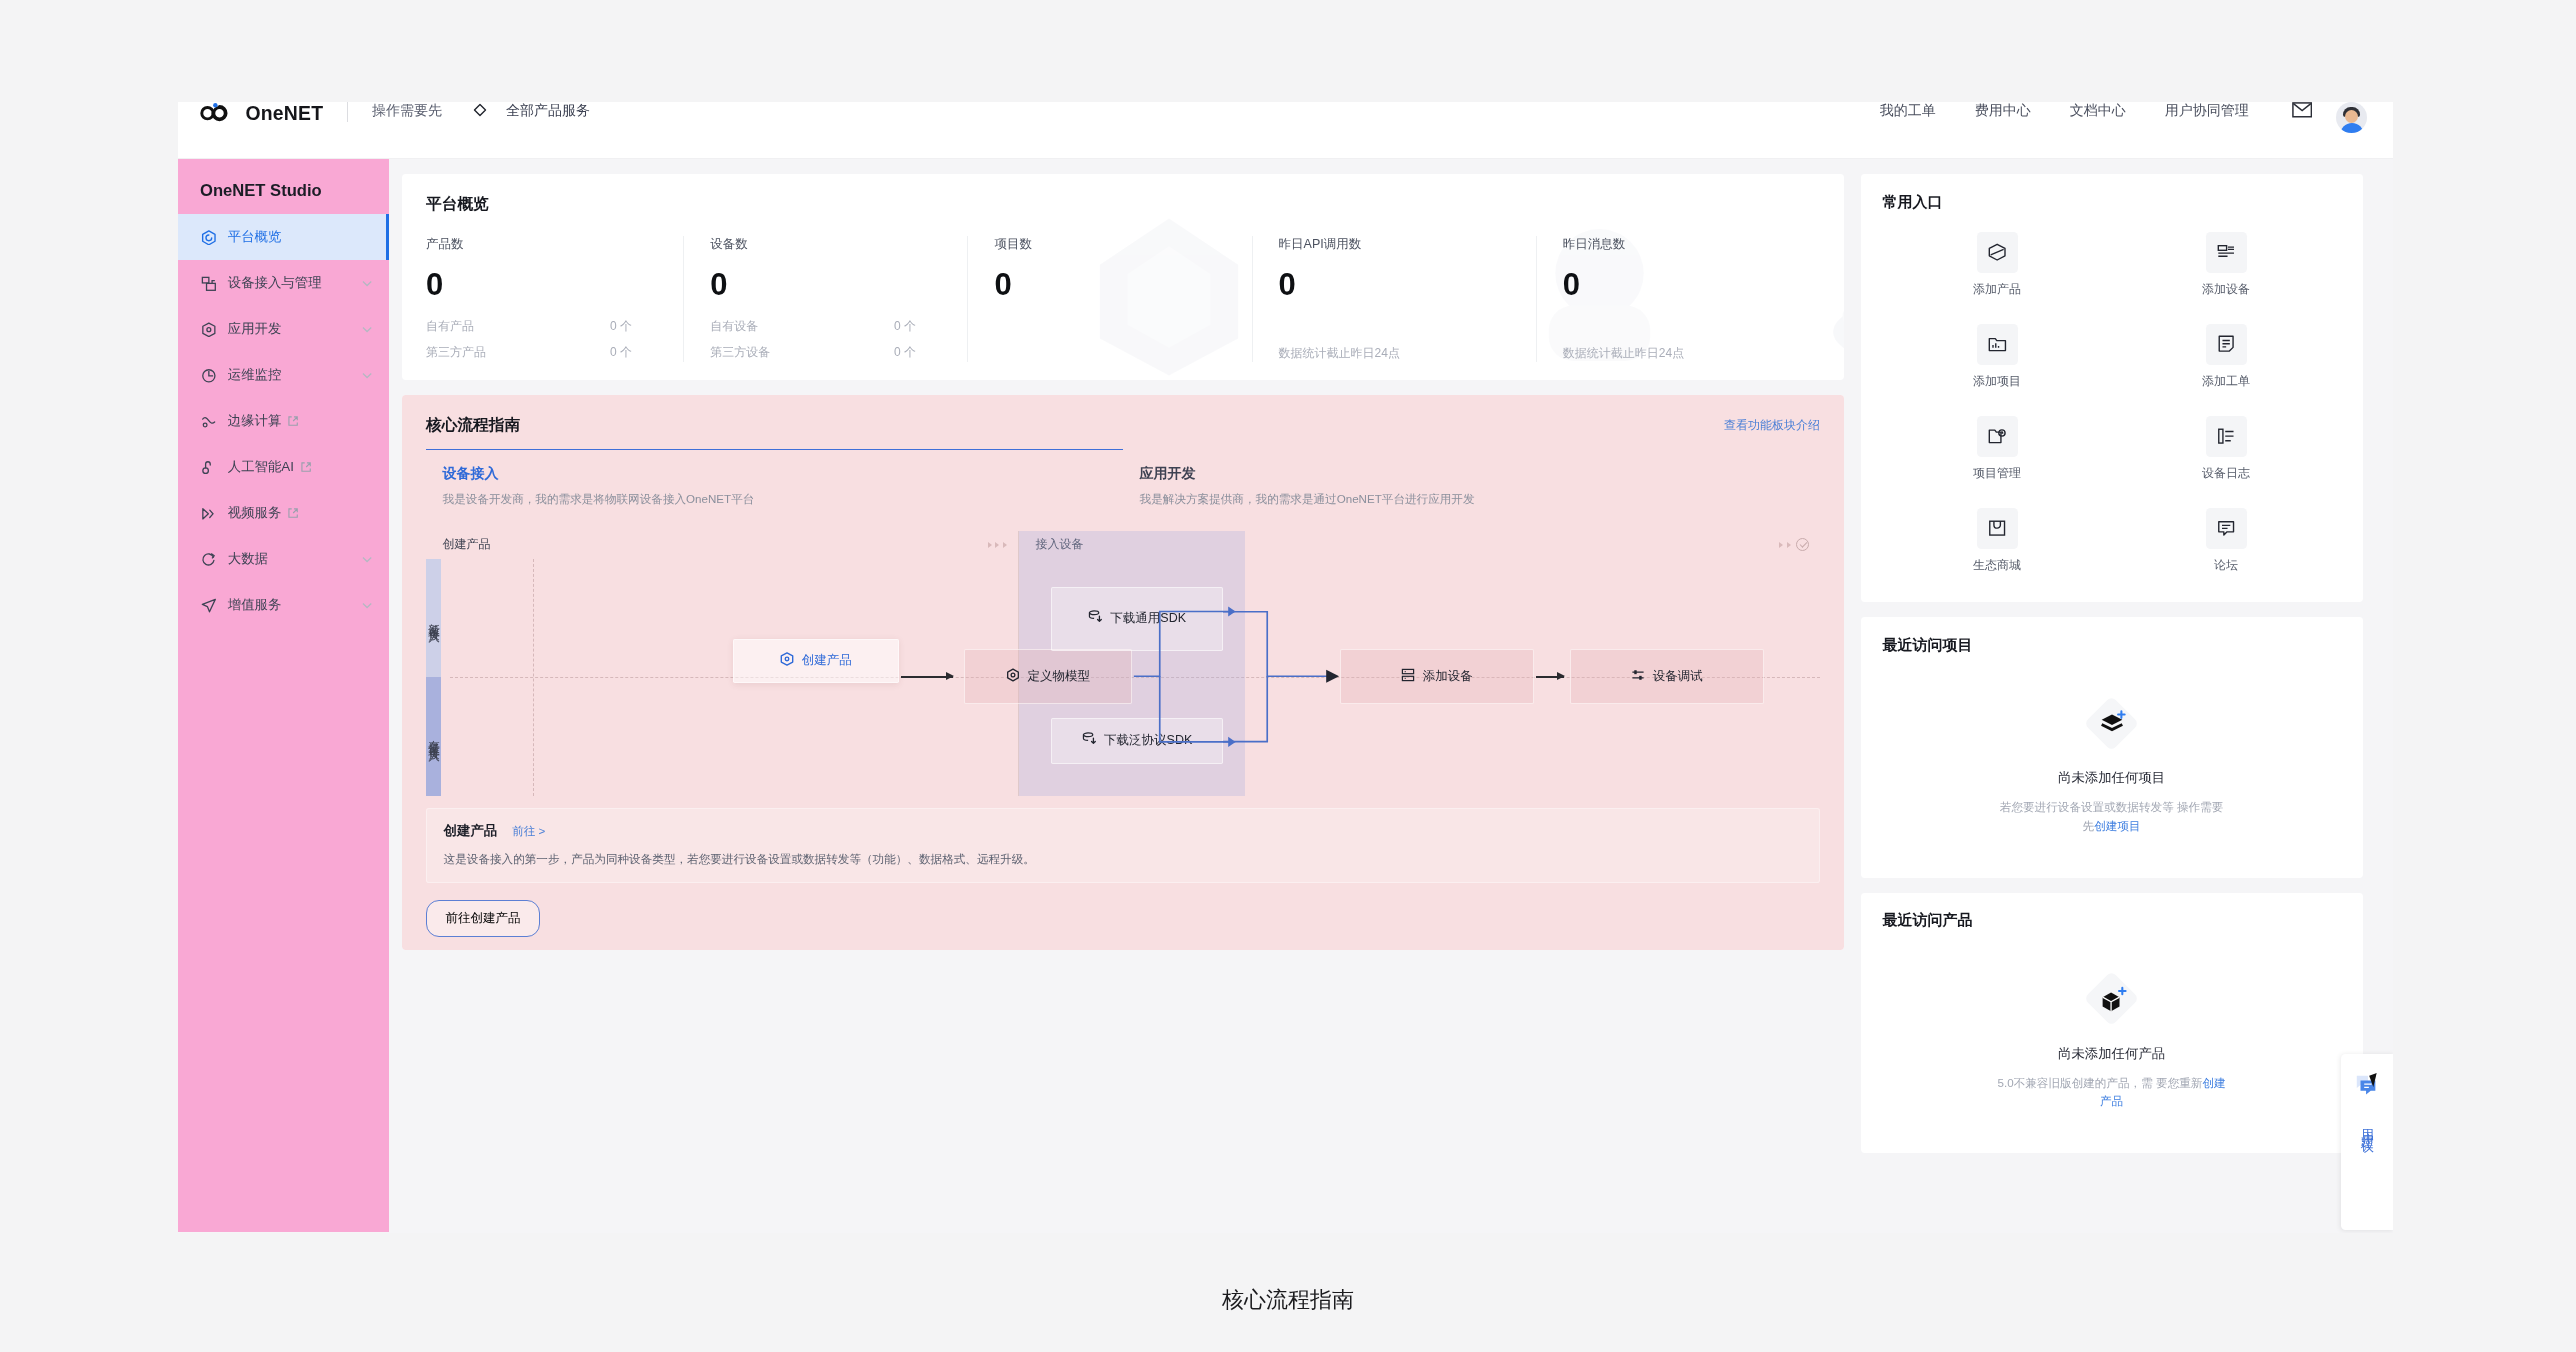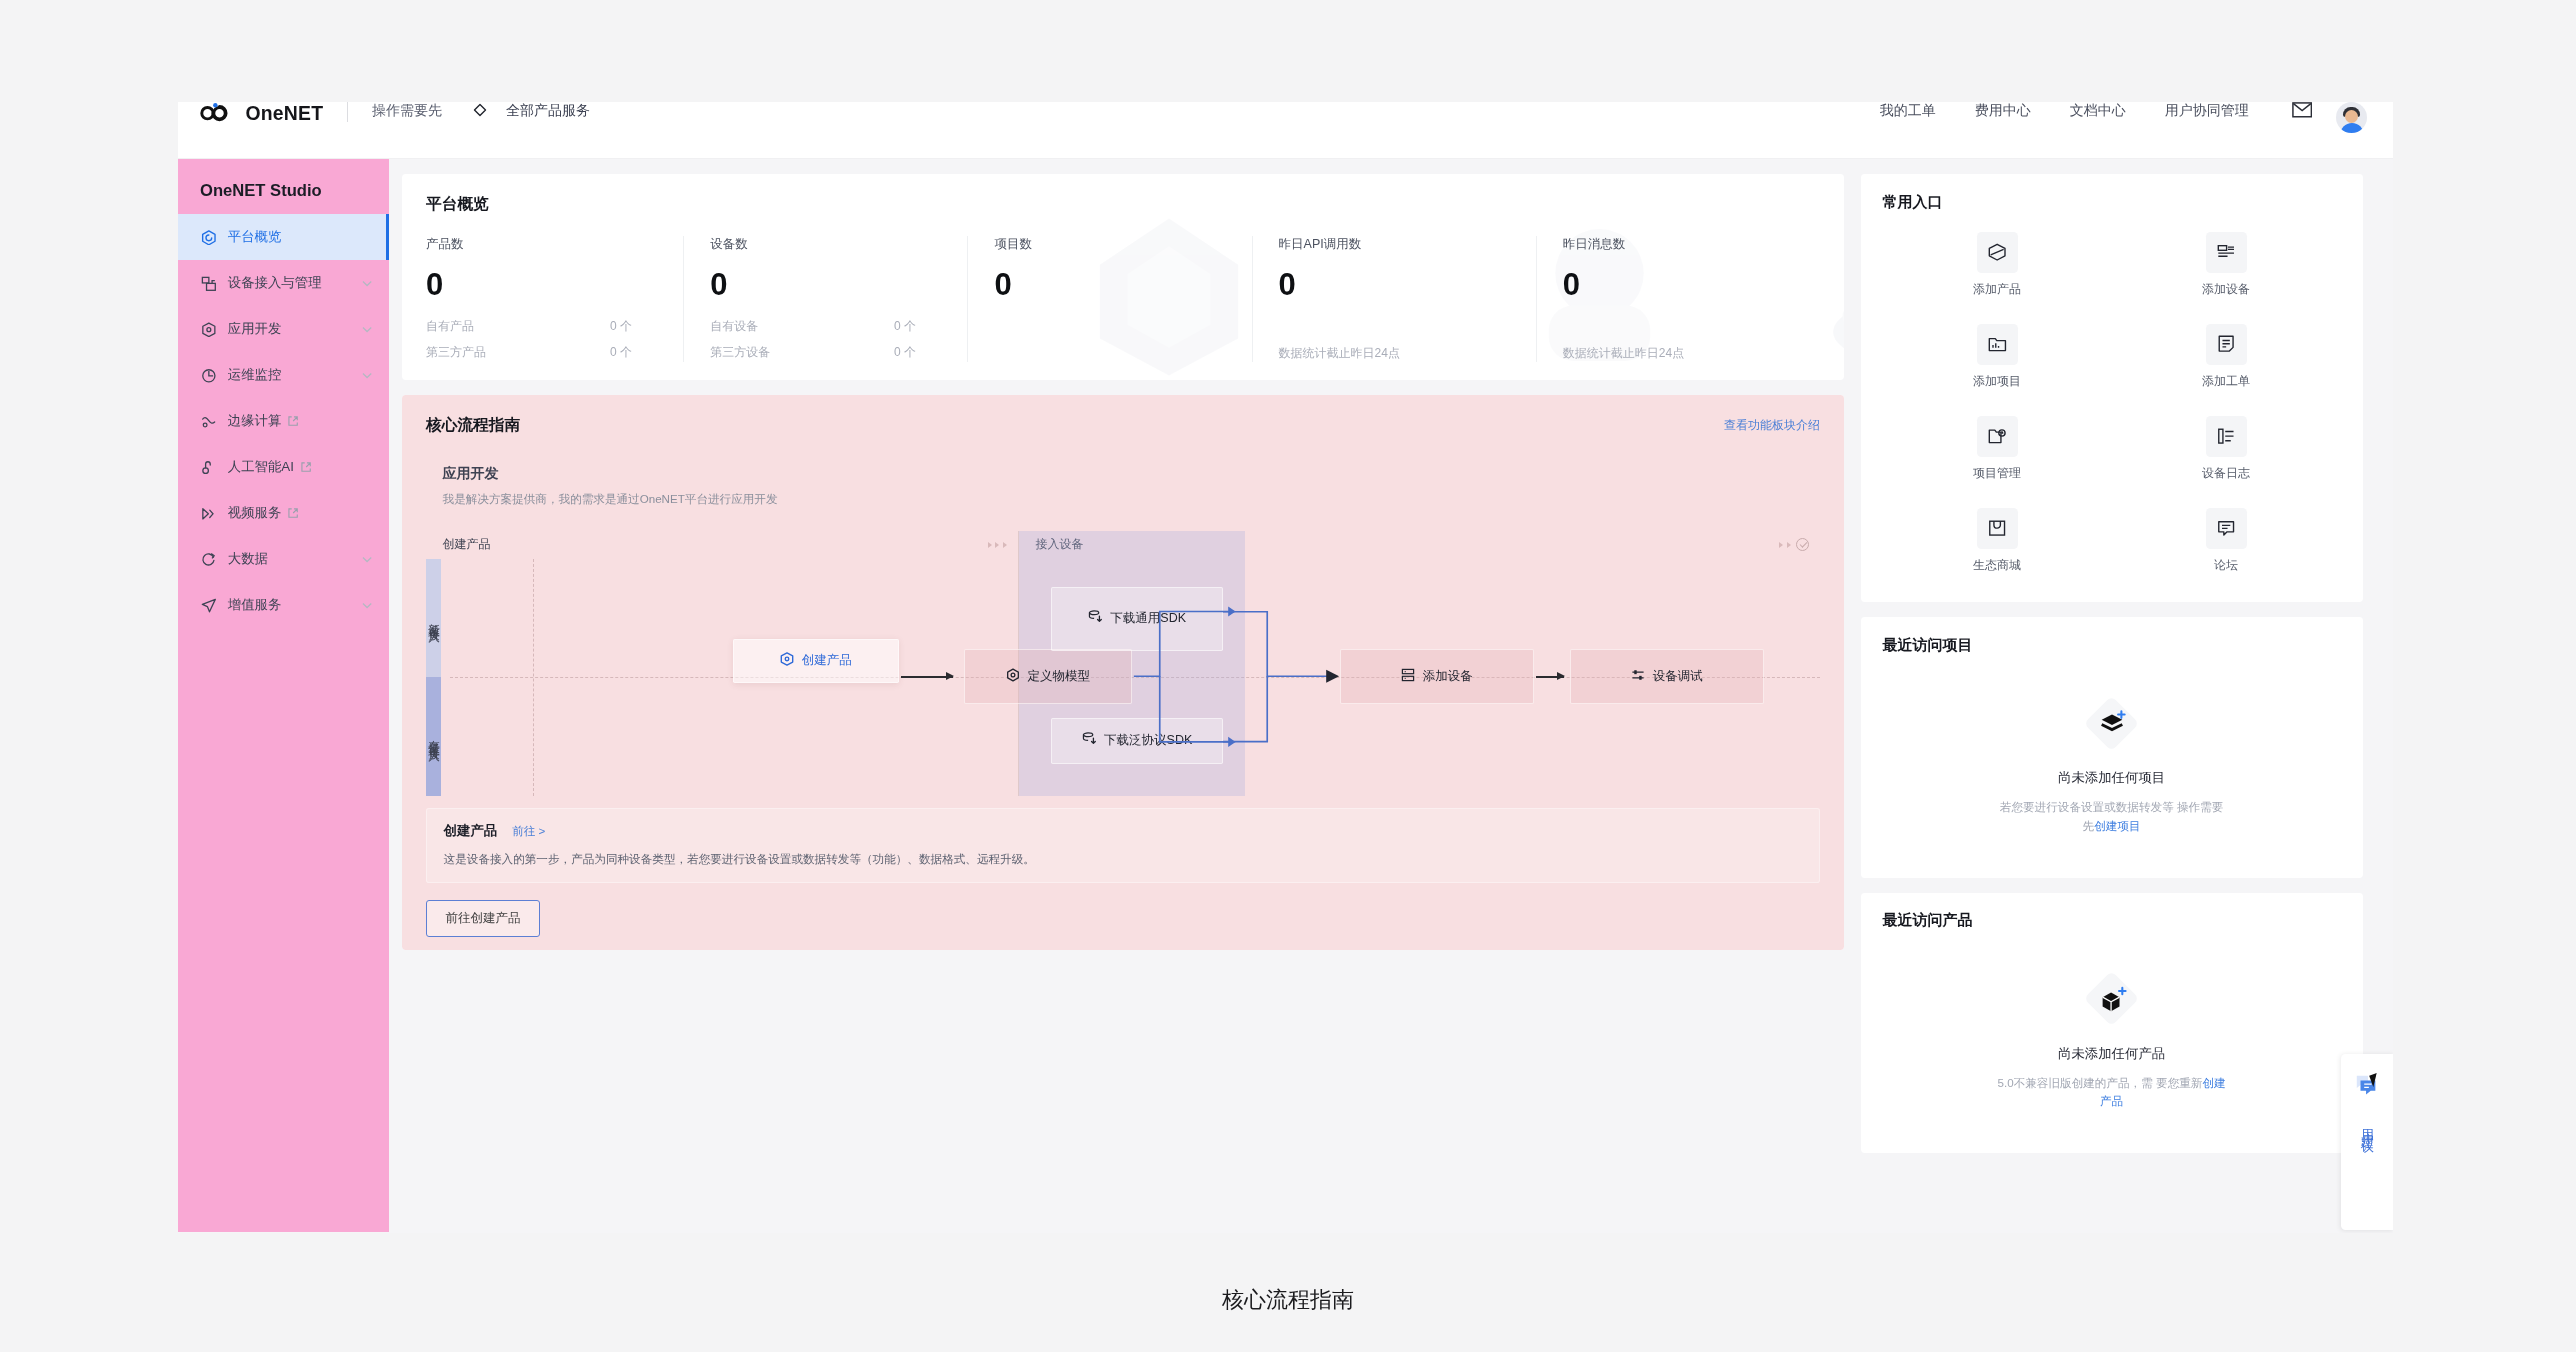--- a/index.html
+++ b/index.html
@@ -125,22 +125,22 @@
   .arrow::after { content: ""; position: absolute; right: -0.9px; top: -3.7px; border-left: 8.3px solid #2b2b2f; border-top: 4.6px solid transparent; border-bottom: 4.6px solid transparent; }
 
   
   .desc { margin: 11px 24px 0 24px; padding: 13px 16.6px 15px 16.6px; background: rgba(255,255,255,.22); border: 0.9px solid rgba(255,255,255,.35); border-radius: 2.8px; }
   .desc-top { display: flex; align-items: baseline; gap: 15px; }
   .desc-title { font-size: 13.4px; font-weight: 700; color: #1d1f28; }
   .desc-goto { font-size: 11.6px; color: #4a7fd6; cursor: pointer; }
   .desc-text { font-size: 11.6px; color: #5d6271; margin-top: 10.2px; line-height: 1.5; }
   .cta {
     margin: 16.6px 24px 0 24px; display: inline-flex; align-items: center; justify-content: center;
-    padding: 9.2px 18.5px; border: 0.9px solid #5c7fd4; color: #404040; background: rgba(255,255,255,.35);
-    font-size: 12.5px; border-radius: 3px; cursor: pointer;
+    padding: 9.2px 18.5px; border: 0.9px solid #5c7fd4; color: #000000; background: rgba(255,255,255,.35);
+    font-size: 12.5px; border-radius: 13px; cursor: pointer;
   }
 
   .pink-overlay { position: absolute; inset: 0; background: #f8dfe1; pointer-events: none; }
 
   
   .rcard { background: #fff; border-radius: 3.7px; padding: 18.5px 22px 20.3px 22px; }
   .rcard + .rcard { margin-top: 15px; }
   .rcard-title { font-size: 15px; font-weight: 700; color: #16181f; }
   .entry-grid { display: grid; grid-template-columns: repeat(2, 1fr); row-gap: 11px; margin-top: 13px; }
   .entry { display: flex; flex-direction: column; align-items: center; gap: 8.3px; padding: 7.4px 0; cursor: pointer; }
@@ -421,20 +421,24 @@
 
           <div class="card flow-card">
             <div class="pink-overlay"></div>
 
             <div class="flow-head" style="position:relative">
               <span class="card-title">核心流程指南</span>
               <span class="flow-link">查看功能板块介绍</span>
             </div>
 
             <div class="tabs" style="position:relative">
+              <div class="tab active">
+                <div class="tab-title">设备接入</div>
+                <div class="tab-desc">我是设备开发商，我的需求是将物联网设备接入OneNET平台</div>
+              </div>
               <div class="tab">
                 <div class="tab-title">应用开发</div>
                 <div class="tab-desc">我是解决方案提供商，我的需求是通过OneNET平台进行应用开发</div>
               </div>
             </div>
 
             
             <div class="diagram">
 
               <div class="stage-hdr">

